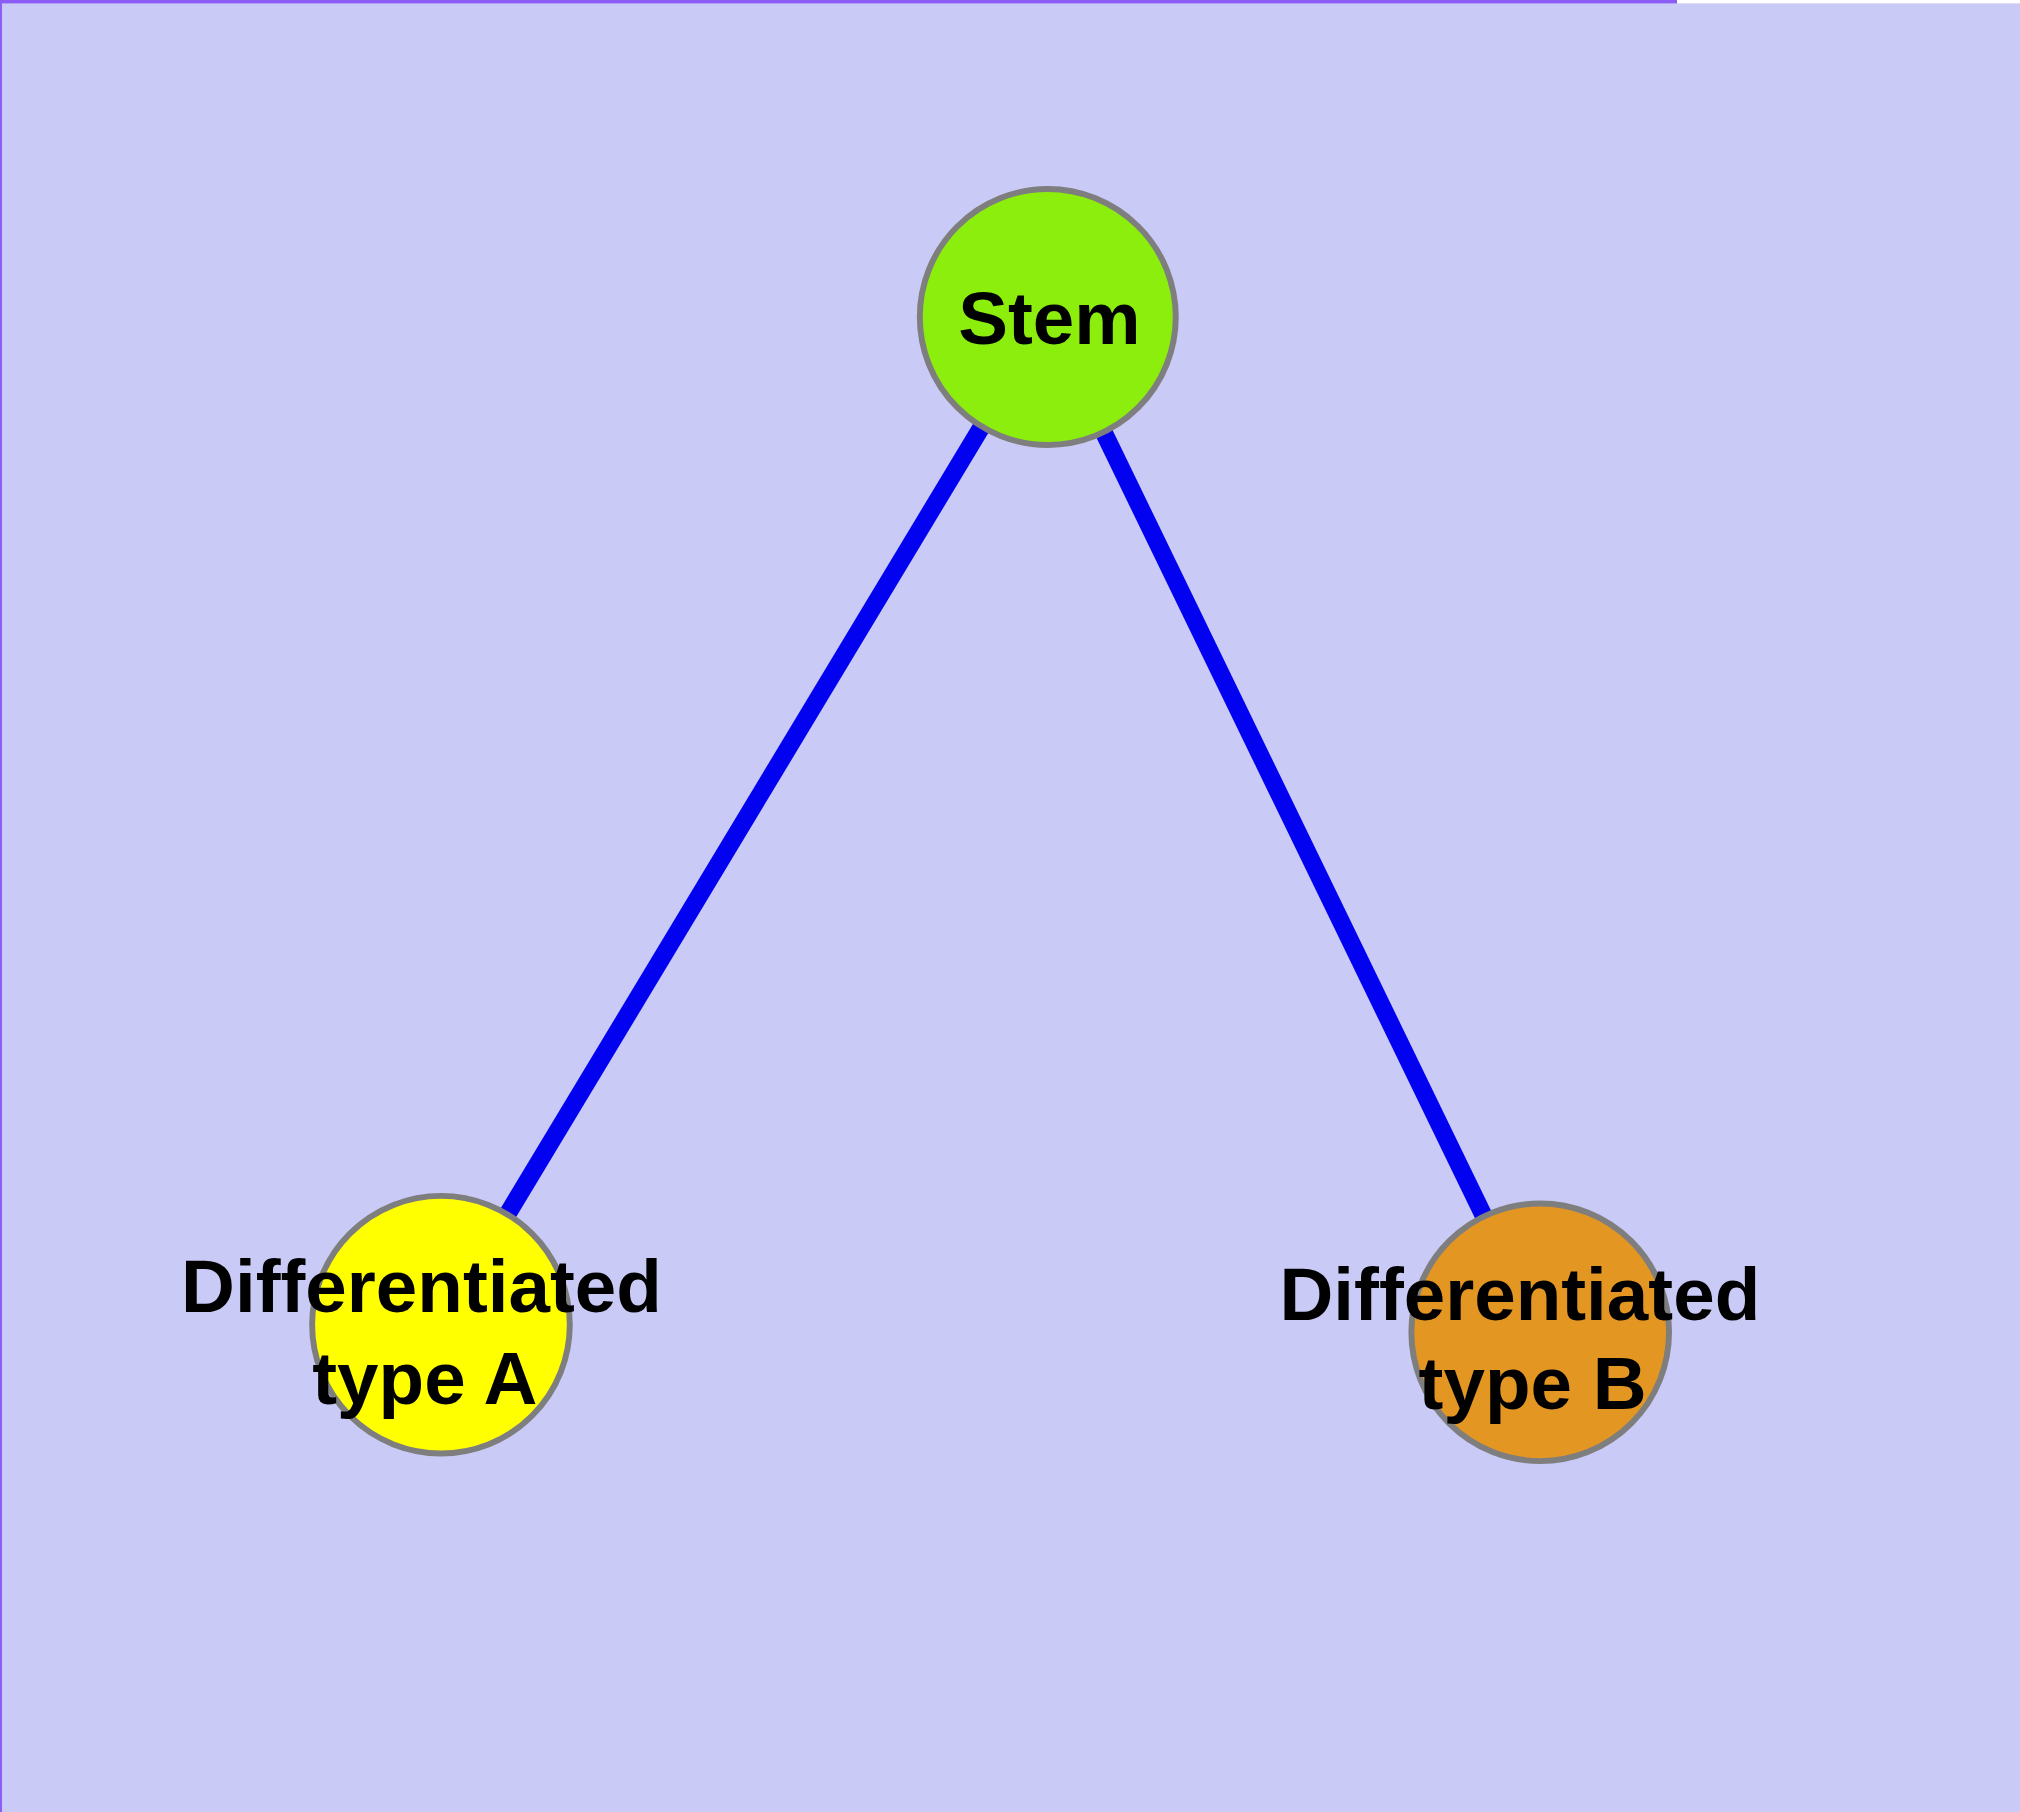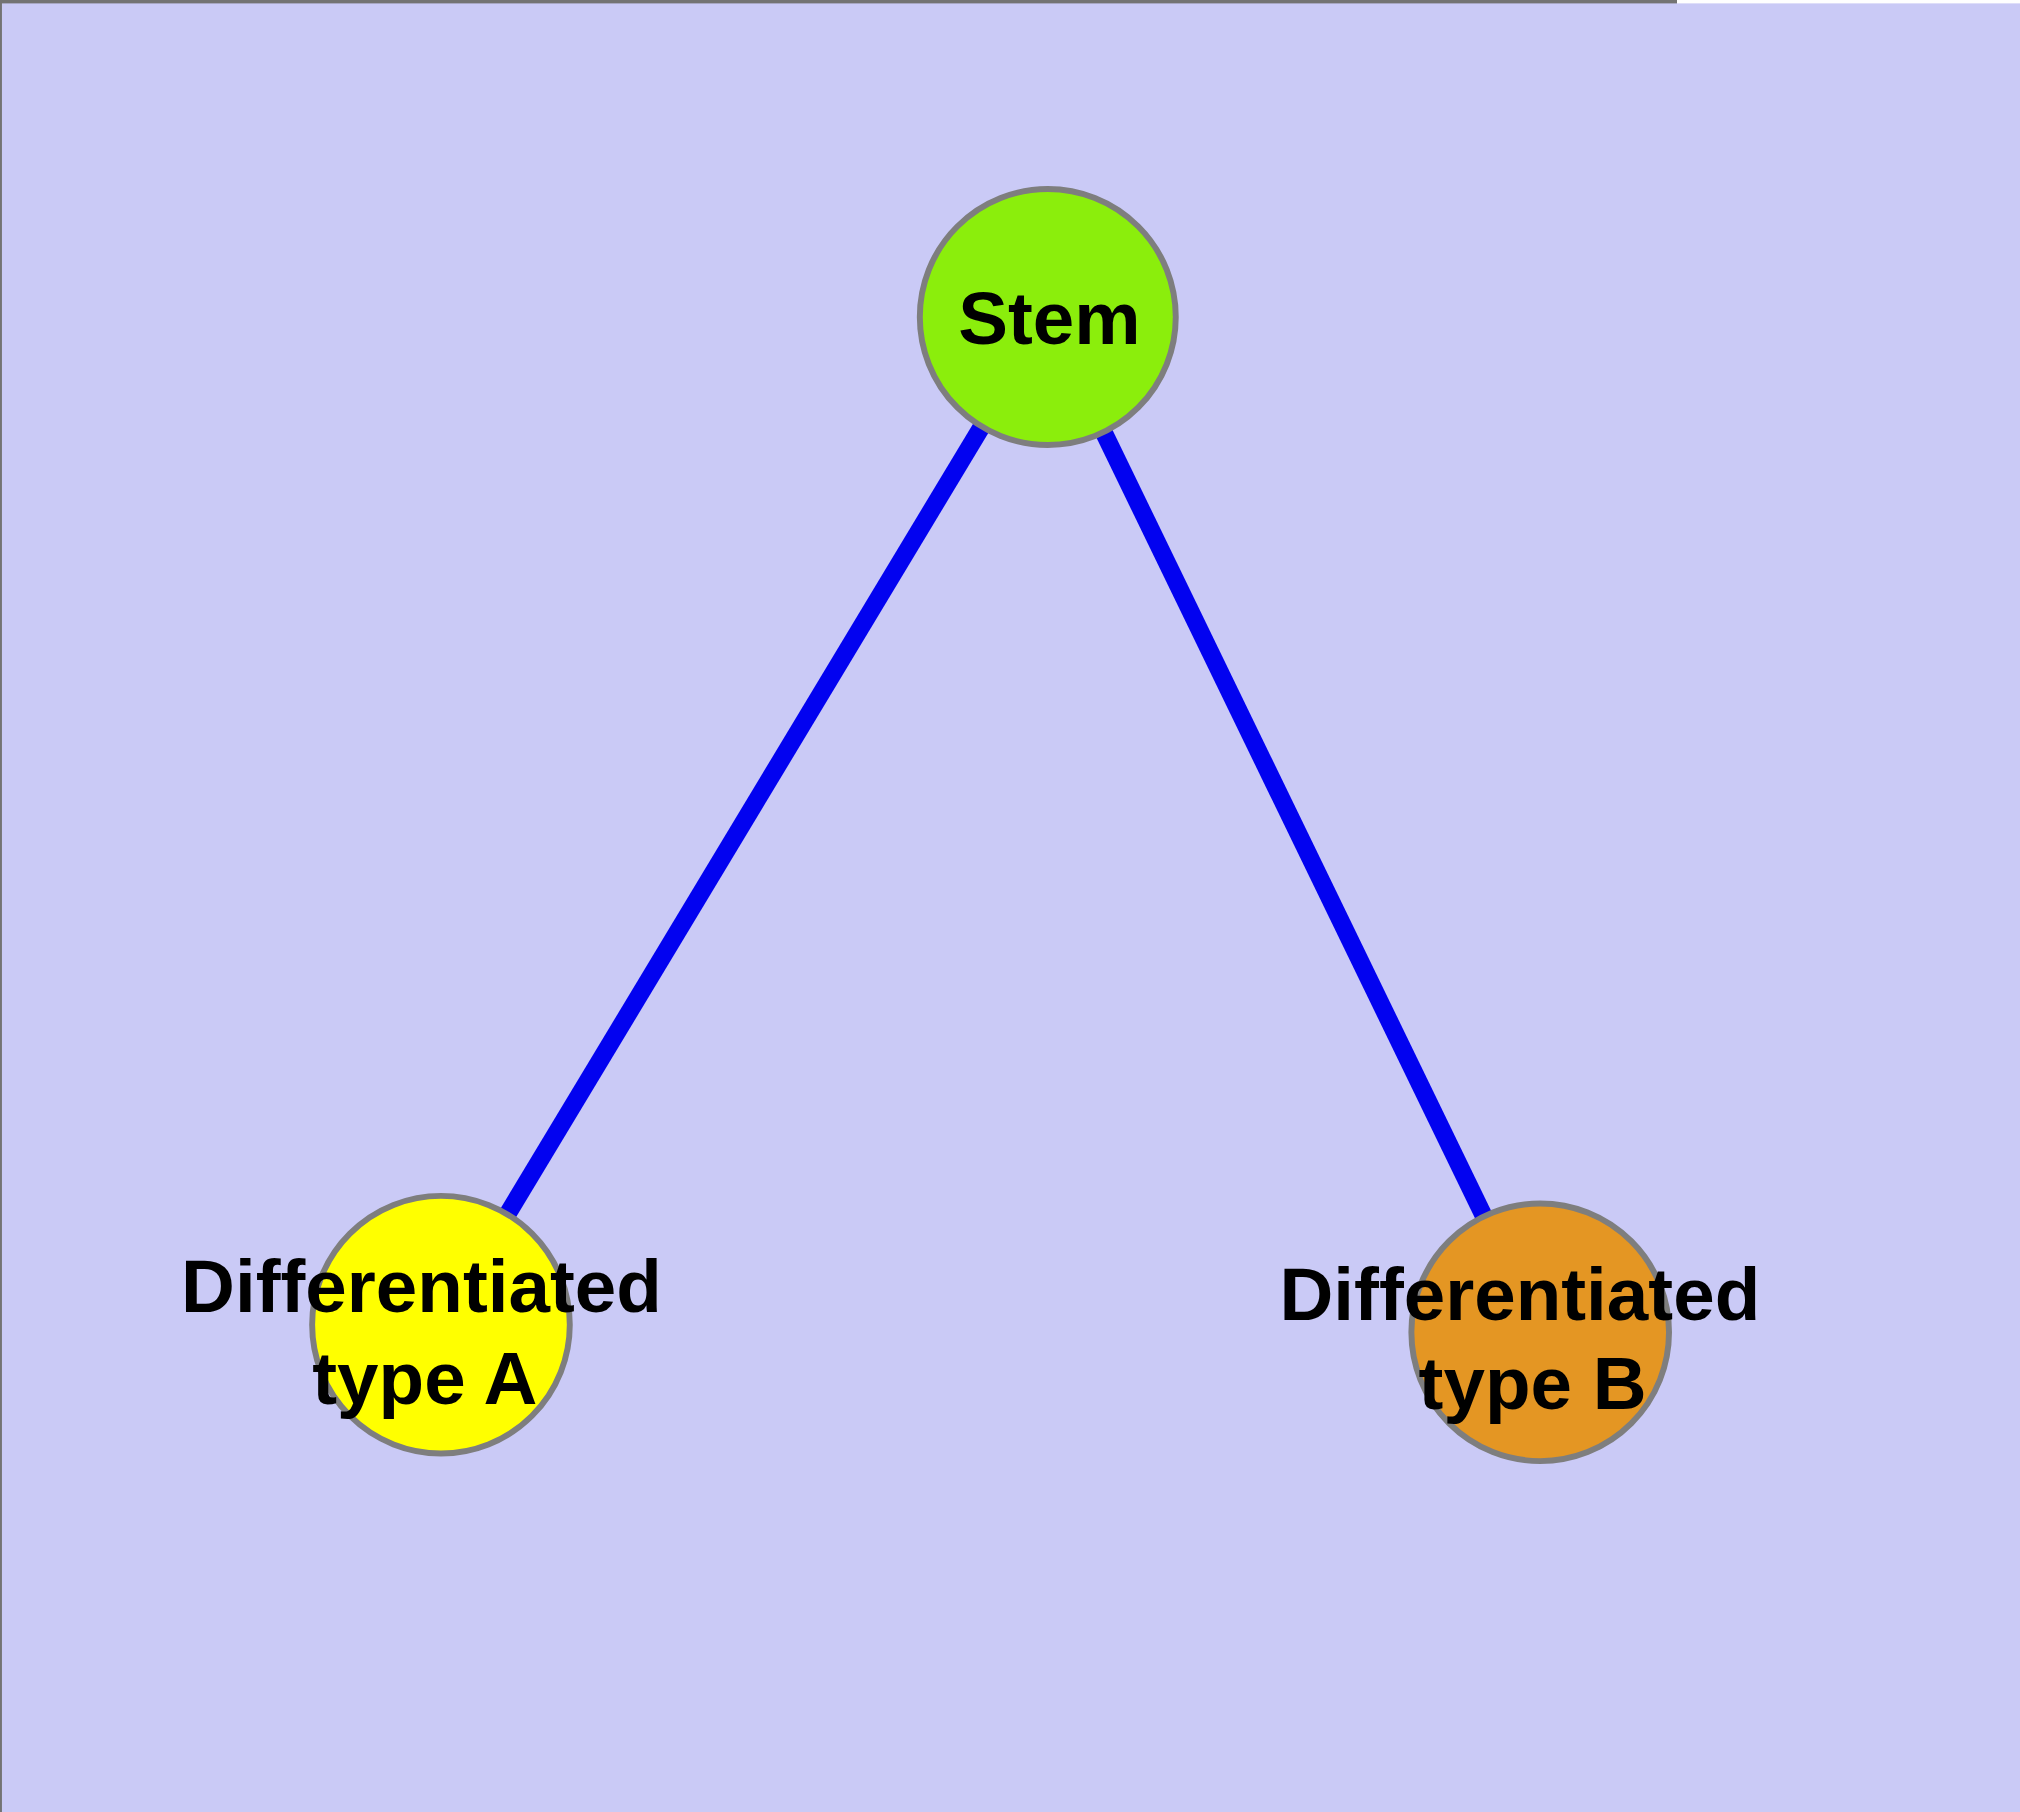--- a/index.html
+++ b/index.html
@@ -4,21 +4,21 @@
 <style>
   html, body {
     margin: 0;
     padding: 0;
     background: #ffffff;
   }
   .canvas-wrap {
     width: 1677px;
     height: 1812px;
     position: relative;
-    background: #737373;
+    background: #8b5cf6;
   }
   svg { display: block; }
   .node-label {
     font-family: "Liberation Sans", sans-serif;
     font-weight: bold;
     font-size: 88px;
     text-anchor: middle;
   }
   .edge {
     stroke-width: 21px;

